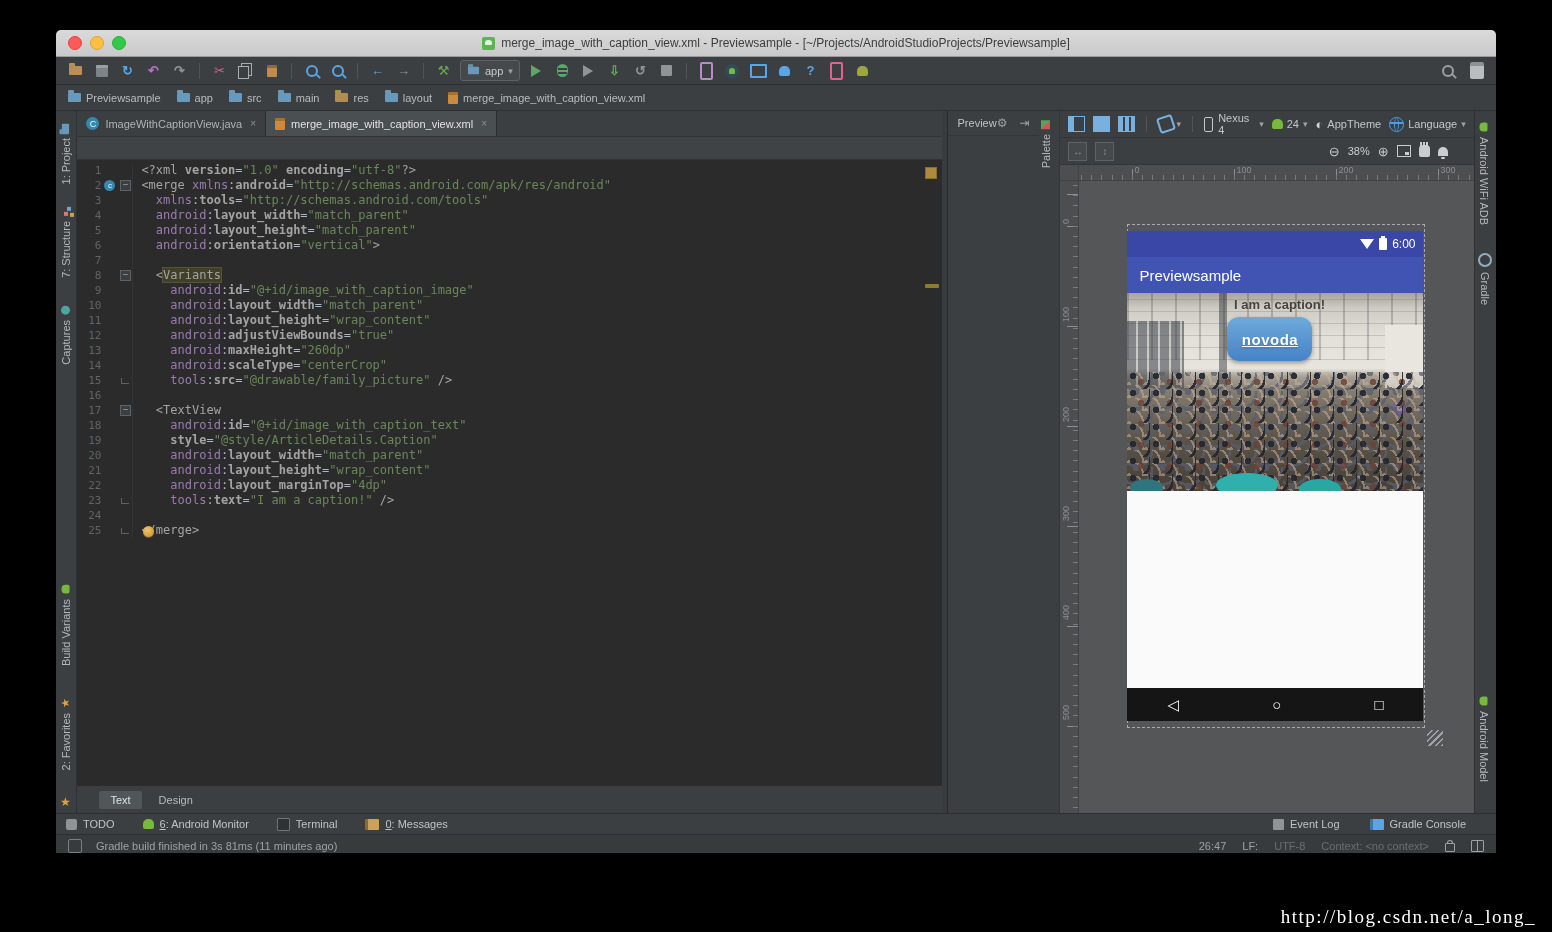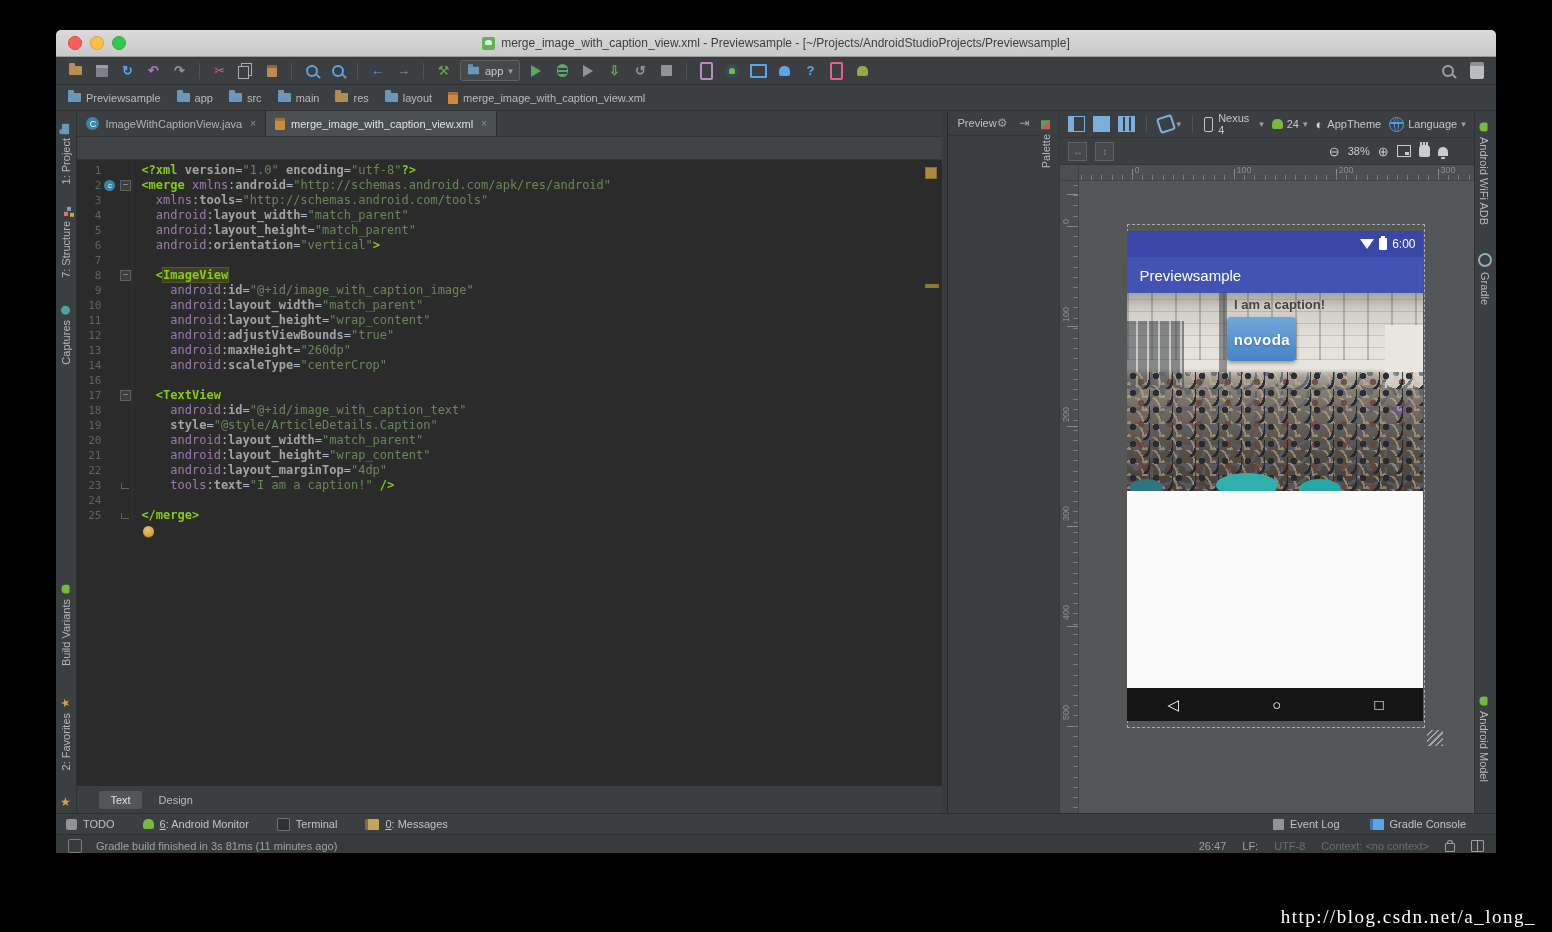--- a/index.html
+++ b/index.html
@@ -79,21 +79,21 @@
   .eband{height:22px;background:#3f4345;border-bottom:1px solid #323537;}
   .ecode{flex:1;background:#2b2b2b;position:relative;overflow:hidden;padding-top:3px;font-family:"DejaVu Sans Mono",monospace;}
   .code-row{height:15px;display:flex;white-space:pre;font-size:12px;line-height:15px;color:#a9b7c6;}
   .ln{width:24px;text-align:right;color:#5f6468;font-size:11px;flex:none;}
   .gicon{width:17px;flex:none;display:flex;align-items:center;justify-content:center;}
   .gclass{width:11px;height:11px;border-radius:50%;background:#3786ad;color:#dff;font-size:8px;line-height:11px;text-align:center;font-family:"Liberation Sans",sans-serif;}
   .fold{width:14px;flex:none;display:flex;align-items:center;justify-content:center;border-right:1px solid #313335;margin-right:4px;}
   .foldbox{width:9px;height:9px;border:1px solid #5e6264;color:#9da2a5;font-size:9px;line-height:7px;text-align:center;background:#3c3f41;}
   .foldend{width:7px;height:5px;border-left:1px solid #5e6264;border-bottom:1px solid #5e6264;}
   .code{padding-left:4px;}
-  .str{color:#6a8759;} .tag{color:#84cc16;font-weight:bold;} .ns{color:#9b7bb0;} .attr{color:#a3a3a3;font-weight:600;}
+  .str{color:#6a8759;} .tag{color:#a3a3a3;} .ns{color:#9b7bb0;} .attr{color:#a3a3a3;font-weight:600;}
   .tag-hl{background:#414027;box-shadow:0 0 0 1px #55543a;}
   .marker-file{position:absolute;right:5px;top:7px;width:10px;height:10px;background:#ad8a3d;border:1px solid #8a6d2f;}
   .marker-line{position:absolute;right:3px;top:124px;width:14px;height:4px;background:#8f7b2e;border-radius:1px;}
   .bulb{position:absolute;left:66px;top:366px;width:11px;height:11px;border-radius:50%;background:radial-gradient(circle at 40% 35%,#edc36a,#c98f2e);box-shadow:0 1px 0 #6b5514;}
   .etabs-bottom{height:27px;background:#3c3f41;border-top:1px solid #2a2c2d;display:flex;align-items:center;gap:6px;padding-left:22px;font-size:11px;color:#b8bcbe;}
   .btab{padding:3px 11px;border-radius:2px;}
   .btab.active{background:#515658;color:#e0e2e4;}
 
   
   .pv{flex:1;display:flex;flex-direction:row;background:#3c3f41;border-left:1px solid #27292a;}
@@ -139,21 +139,21 @@
   .p-status{height:26px;background:#3a47a6;display:flex;align-items:center;justify-content:flex-end;gap:5px;padding-right:8px;color:#fff;font-size:12px;}
   .wifi{width:0;height:0;border-left:7px solid transparent;border-right:7px solid transparent;border-top:10px solid #fff;}
   .batt{width:8px;height:12px;background:#fff;border-radius:1px;position:relative;}
   .batt::before{content:'';position:absolute;top:-2px;left:2px;width:4px;height:2px;background:#fff;}
   .p-appbar{height:36px;background:#4154b4;display:flex;align-items:center;padding-left:12px;color:#fff;font-size:15px;}
   .p-photo{height:198px;position:relative;overflow:hidden;background:linear-gradient(180deg,#a8a49c 0,#cfccc6 8%,#e3e0da 22%,#e8e5df 38%,#b2aca0 42%,#8d867a 50%,#6b6257 75%,#5d564c 100%);}
   .beam{position:absolute;left:0;right:0;top:0;height:34%;background:repeating-linear-gradient(90deg,rgba(70,72,78,.28) 0 2px,transparent 2px 24px),repeating-linear-gradient(0deg,rgba(90,92,98,.22) 0 1px,transparent 1px 12px);}
   .lwin{position:absolute;left:0;top:14%;width:19%;height:34%;background:repeating-linear-gradient(90deg,rgba(52,58,66,.55) 0 9px,rgba(150,155,160,.35) 9px 11px);}
   .rwall{position:absolute;right:0;top:16%;width:13%;height:32%;background:#e9e6df;}
   .pillar{position:absolute;left:31%;top:0;width:2.5%;height:46%;background:rgba(42,44,50,.45);}
-  .scr{position:absolute;left:100px;top:24px;width:69px;height:44px;background:linear-gradient(180deg,#6fa9db,#4583c5);border-radius:4px;display:flex;align-items:center;justify-content:center;color:#fff;font-weight:700;font-size:15px;letter-spacing:.5px;box-shadow:0 2px 4px rgba(0,0,0,.35);text-shadow:0 1px 2px rgba(0,0,0,.25);}
+  .scr{position:absolute;left:100px;top:24px;width:85px;height:44px;background:linear-gradient(180deg,#6fa9db,#4583c5);border-radius:12px;display:flex;align-items:center;justify-content:center;color:#fff;font-weight:700;font-size:15px;letter-spacing:.5px;box-shadow:0 2px 4px rgba(0,0,0,.35);text-shadow:0 1px 2px rgba(0,0,0,.25);text-decoration:underline;}
   .pdot{position:absolute;right:6%;top:55%;width:14px;height:14px;border-radius:50%;background:radial-gradient(circle at 40% 40%,#9a77c6,#6d4f9e);}
   .crowd{position:absolute;left:0;right:0;top:40%;bottom:0;background-image:repeating-radial-gradient(circle at 6px 4px,rgba(35,38,48,.92) 0 3px,transparent 3px 16px),repeating-radial-gradient(circle at 14px 10px,rgba(108,64,52,.8) 0 3px,transparent 3px 18px),repeating-radial-gradient(circle at 2px 12px,rgba(214,182,150,.5) 0 2px,transparent 2px 13px),repeating-radial-gradient(circle at 9px 1px,rgba(88,94,108,.75) 0 3px,transparent 3px 15px),linear-gradient(180deg,rgba(130,122,110,.15),rgba(55,50,44,.6));background-size:23px 17px,29px 21px,17px 13px,26px 19px,100% 100%;}
   .bb1{position:absolute;left:30%;bottom:-3%;width:21%;height:12%;border-radius:50%;background:#2fb0ad;}
   .bb2{position:absolute;left:58%;bottom:-4%;width:14%;height:10%;border-radius:50%;background:#29a7a4;}
   .bb3{position:absolute;left:1%;bottom:-3%;width:11%;height:9%;border-radius:50%;background:#30747e;}
   .caption{position:absolute;left:8px;right:0;top:4px;text-align:center;color:#45433c;font-size:13px;font-weight:600;z-index:5;text-shadow:0 0 3px rgba(255,255,255,.35);}
   .p-white{height:197px;background:#fafafa;}
   .p-nav{height:33px;background:#151515;display:flex;align-items:center;justify-content:space-between;padding:0 40px;color:#fdfdfd;font-size:15px;}
 
   
@@ -370,27 +370,28 @@
         <div class="eband"></div>
         <div class="ecode">
           <div>
               <div class="code-row"><span class="ln">1</span><span class="gicon"></span><span class="fold"></span><span class="code"><span class="tag">&lt;?xml</span> <span class="attr">version</span>=<span class="str">"1.0"</span> <span class="attr">encoding</span>=<span class="str">"utf-8"</span><span class="tag">?&gt;</span></span></div>
               <div class="code-row"><span class="ln">2</span><span class="gicon"><span class="gclass">c</span></span><span class="fold"><span class="foldbox">−</span></span><span class="code"><span class="tag">&lt;merge</span> <span class="ns">xmlns</span>:<span class="attr">android</span>=<span class="str">"http://schemas.android.com/apk/res/android"</span></span></div>
               <div class="code-row"><span class="ln">3</span><span class="gicon"></span><span class="fold"></span><span class="code">  <span class="ns">xmlns</span>:<span class="attr">tools</span>=<span class="str">"http://schemas.android.com/tools"</span></span></div>
               <div class="code-row"><span class="ln">4</span><span class="gicon"></span><span class="fold"></span><span class="code">  <span class="ns">android</span>:<span class="attr">layout_width</span>=<span class="str">"match_parent"</span></span></div>
               <div class="code-row"><span class="ln">5</span><span class="gicon"></span><span class="fold"></span><span class="code">  <span class="ns">android</span>:<span class="attr">layout_height</span>=<span class="str">"match_parent"</span></span></div>
               <div class="code-row"><span class="ln">6</span><span class="gicon"></span><span class="fold"></span><span class="code">  <span class="ns">android</span>:<span class="attr">orientation</span>=<span class="str">"vertical"</span><span class="tag">&gt;</span></span></div>
               <div class="code-row"><span class="ln">7</span><span class="gicon"></span><span class="fold"></span><span class="code"></span></div>
-              <div class="code-row"><span class="ln">8</span><span class="gicon"></span><span class="fold"><span class="foldbox">−</span></span><span class="code">  <span class="tag">&lt;</span><span class="tag tag-hl">ImageView</span></span></div>
+              <div class="code-row"><span class="ln">8</span><span class="gicon"></span><span class="fold"><span class="foldbox">−</span></span><span class="code">  <span class="tag">&lt;</span><span class="tag tag-hl">Variants</span></span></div>
               <div class="code-row"><span class="ln">9</span><span class="gicon"></span><span class="fold"></span><span class="code">    <span class="ns">android</span>:<span class="attr">id</span>=<span class="str">"@+id/image_with_caption_image"</span></span></div>
               <div class="code-row"><span class="ln">10</span><span class="gicon"></span><span class="fold"></span><span class="code">    <span class="ns">android</span>:<span class="attr">layout_width</span>=<span class="str">"match_parent"</span></span></div>
               <div class="code-row"><span class="ln">11</span><span class="gicon"></span><span class="fold"></span><span class="code">    <span class="ns">android</span>:<span class="attr">layout_height</span>=<span class="str">"wrap_content"</span></span></div>
               <div class="code-row"><span class="ln">12</span><span class="gicon"></span><span class="fold"></span><span class="code">    <span class="ns">android</span>:<span class="attr">adjustViewBounds</span>=<span class="str">"true"</span></span></div>
               <div class="code-row"><span class="ln">13</span><span class="gicon"></span><span class="fold"></span><span class="code">    <span class="ns">android</span>:<span class="attr">maxHeight</span>=<span class="str">"260dp"</span></span></div>
               <div class="code-row"><span class="ln">14</span><span class="gicon"></span><span class="fold"></span><span class="code">    <span class="ns">android</span>:<span class="attr">scaleType</span>=<span class="str">"centerCrop"</span></span></div>
+              <div class="code-row"><span class="ln">15</span><span class="gicon"></span><span class="fold"><span class="foldend"></span></span><span class="code">    <span class="ns">tools</span>:<span class="attr">src</span>=<span class="str">"@drawable/family_picture"</span> <span class="tag">/&gt;</span></span></div>
               <div class="code-row"><span class="ln">16</span><span class="gicon"></span><span class="fold"></span><span class="code"></span></div>
               <div class="code-row"><span class="ln">17</span><span class="gicon"></span><span class="fold"><span class="foldbox">−</span></span><span class="code">  <span class="tag">&lt;TextView</span></span></div>
               <div class="code-row"><span class="ln">18</span><span class="gicon"></span><span class="fold"></span><span class="code">    <span class="ns">android</span>:<span class="attr">id</span>=<span class="str">"@+id/image_with_caption_text"</span></span></div>
               <div class="code-row"><span class="ln">19</span><span class="gicon"></span><span class="fold"></span><span class="code">    <span class="attr">style</span>=<span class="str">"@style/ArticleDetails.Caption"</span></span></div>
               <div class="code-row"><span class="ln">20</span><span class="gicon"></span><span class="fold"></span><span class="code">    <span class="ns">android</span>:<span class="attr">layout_width</span>=<span class="str">"match_parent"</span></span></div>
               <div class="code-row"><span class="ln">21</span><span class="gicon"></span><span class="fold"></span><span class="code">    <span class="ns">android</span>:<span class="attr">layout_height</span>=<span class="str">"wrap_content"</span></span></div>
               <div class="code-row"><span class="ln">22</span><span class="gicon"></span><span class="fold"></span><span class="code">    <span class="ns">android</span>:<span class="attr">layout_marginTop</span>=<span class="str">"4dp"</span></span></div>
               <div class="code-row"><span class="ln">23</span><span class="gicon"></span><span class="fold"><span class="foldend"></span></span><span class="code">    <span class="ns">tools</span>:<span class="attr">text</span>=<span class="str">"I am a caption!"</span> <span class="tag">/&gt;</span></span></div>
               <div class="code-row"><span class="ln">24</span><span class="gicon"></span><span class="fold"></span><span class="code"></span></div>
               <div class="code-row"><span class="ln">25</span><span class="gicon"></span><span class="fold"><span class="foldend"></span></span><span class="code"><span class="tag">&lt;/merge</span><span class="tag">&gt;</span></span></div>

